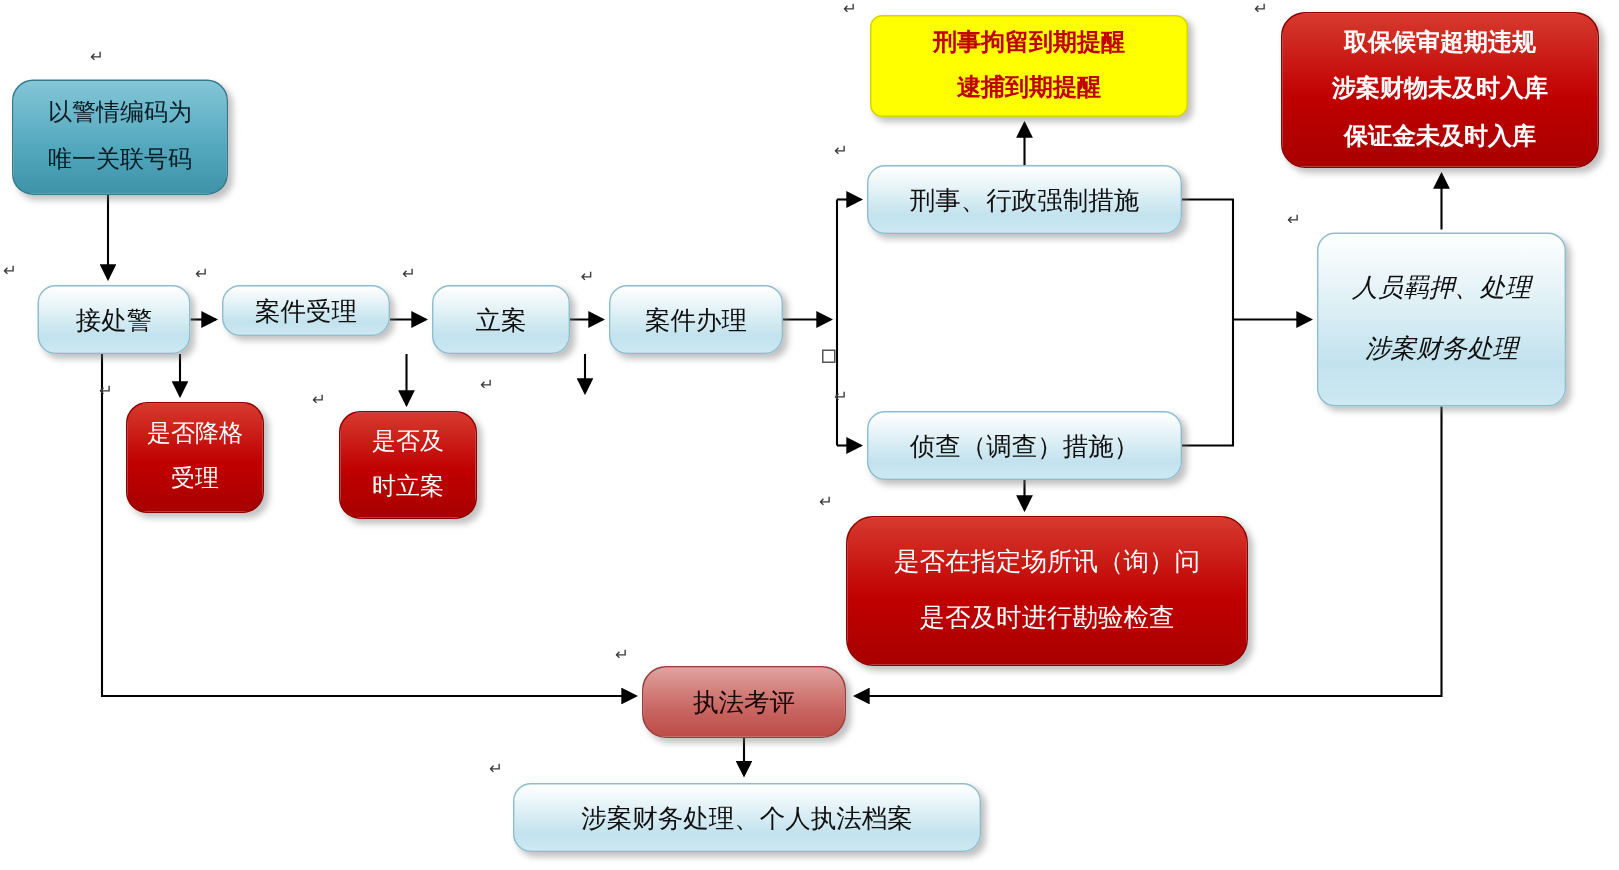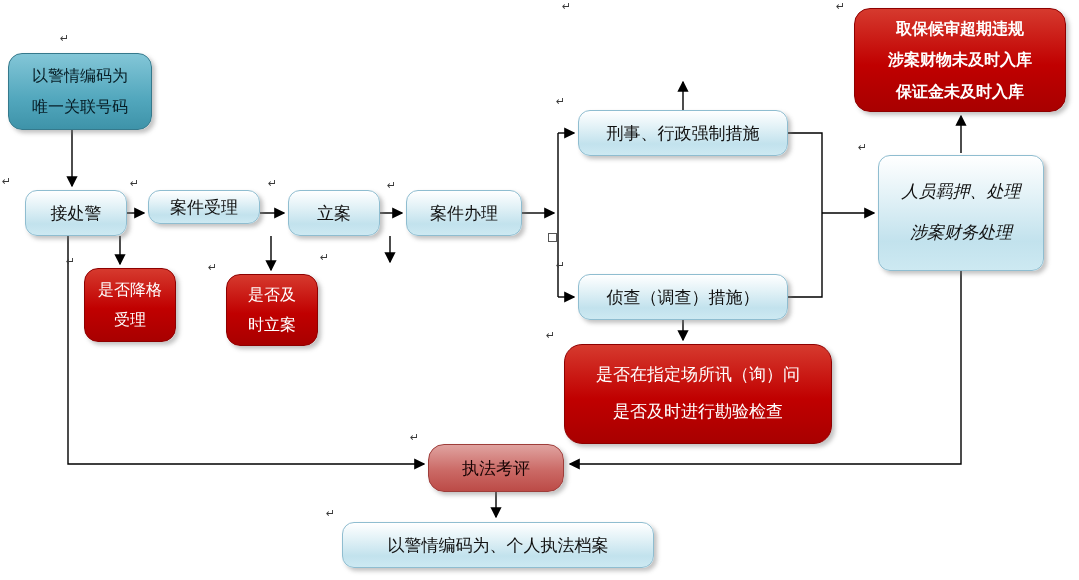--- a/index.html
+++ b/index.html
@@ -114,38 +114,40 @@
 
   <div class="node blue" style="left:406px;top:190px;width:116px;height:46px">案件办理</div>
 
   <div class="node blue" style="left:578px;top:110px;width:210px;height:46px">刑事、行政强制措施</div>
 
   <div class="node blue" style="left:578px;top:274px;width:210px;height:46px">侦查（调查）措施）</div>
 
   <div class="node blue lines-wide" style="left:878px;top:155px;width:166px;height:116px">人员羁押、处理
 涉案财务处理</div>
 
+  <div class="node yellow" style="left:580px;top:10px;width:212px;height:68px">刑事拘留到期提醒
+逮捕到期提醒</div>
 
   <div class="node red lines-3" style="left:854px;top:8px;width:212px;height:104px">取保候审超期违规
 涉案财物未及时入库
 保证金未及时入库</div>
 
   <div class="node red" style="left:84px;top:268px;width:92px;height:74px">是否降格
 受理</div>
 
   <div class="node red" style="left:226px;top:274px;width:92px;height:72px">是否及
 时立案</div>
 
 
   <div class="node red lines-big" style="left:564px;top:344px;width:268px;height:100px">是否在指定场所讯（询）问
 是否及时进行勘验检查</div>
 
   <div class="node salmon" style="left:428px;top:444px;width:136px;height:48px">执法考评</div>
 
-  <div class="node blue" style="left:342px;top:522px;width:312px;height:46px">以警情编码为、个人执法档案</div>
+  <div class="node blue" style="left:342px;top:522px;width:312px;height:46px">涉案财务处理、个人执法档案</div>
 
   <div class="handle" style="left:548px;top:233px"></div>
 
   <span class="anchor" style="left:60px;top:33px">↵</span>
   <span class="anchor" style="left:2px;top:176px">↵</span>
   <span class="anchor" style="left:130px;top:178px">↵</span>
   <span class="anchor" style="left:268px;top:178px">↵</span>
   <span class="anchor" style="left:387px;top:180px">↵</span>
   <span class="anchor" style="left:556px;top:96px">↵</span>
   <span class="anchor" style="left:556px;top:260px">↵</span>

